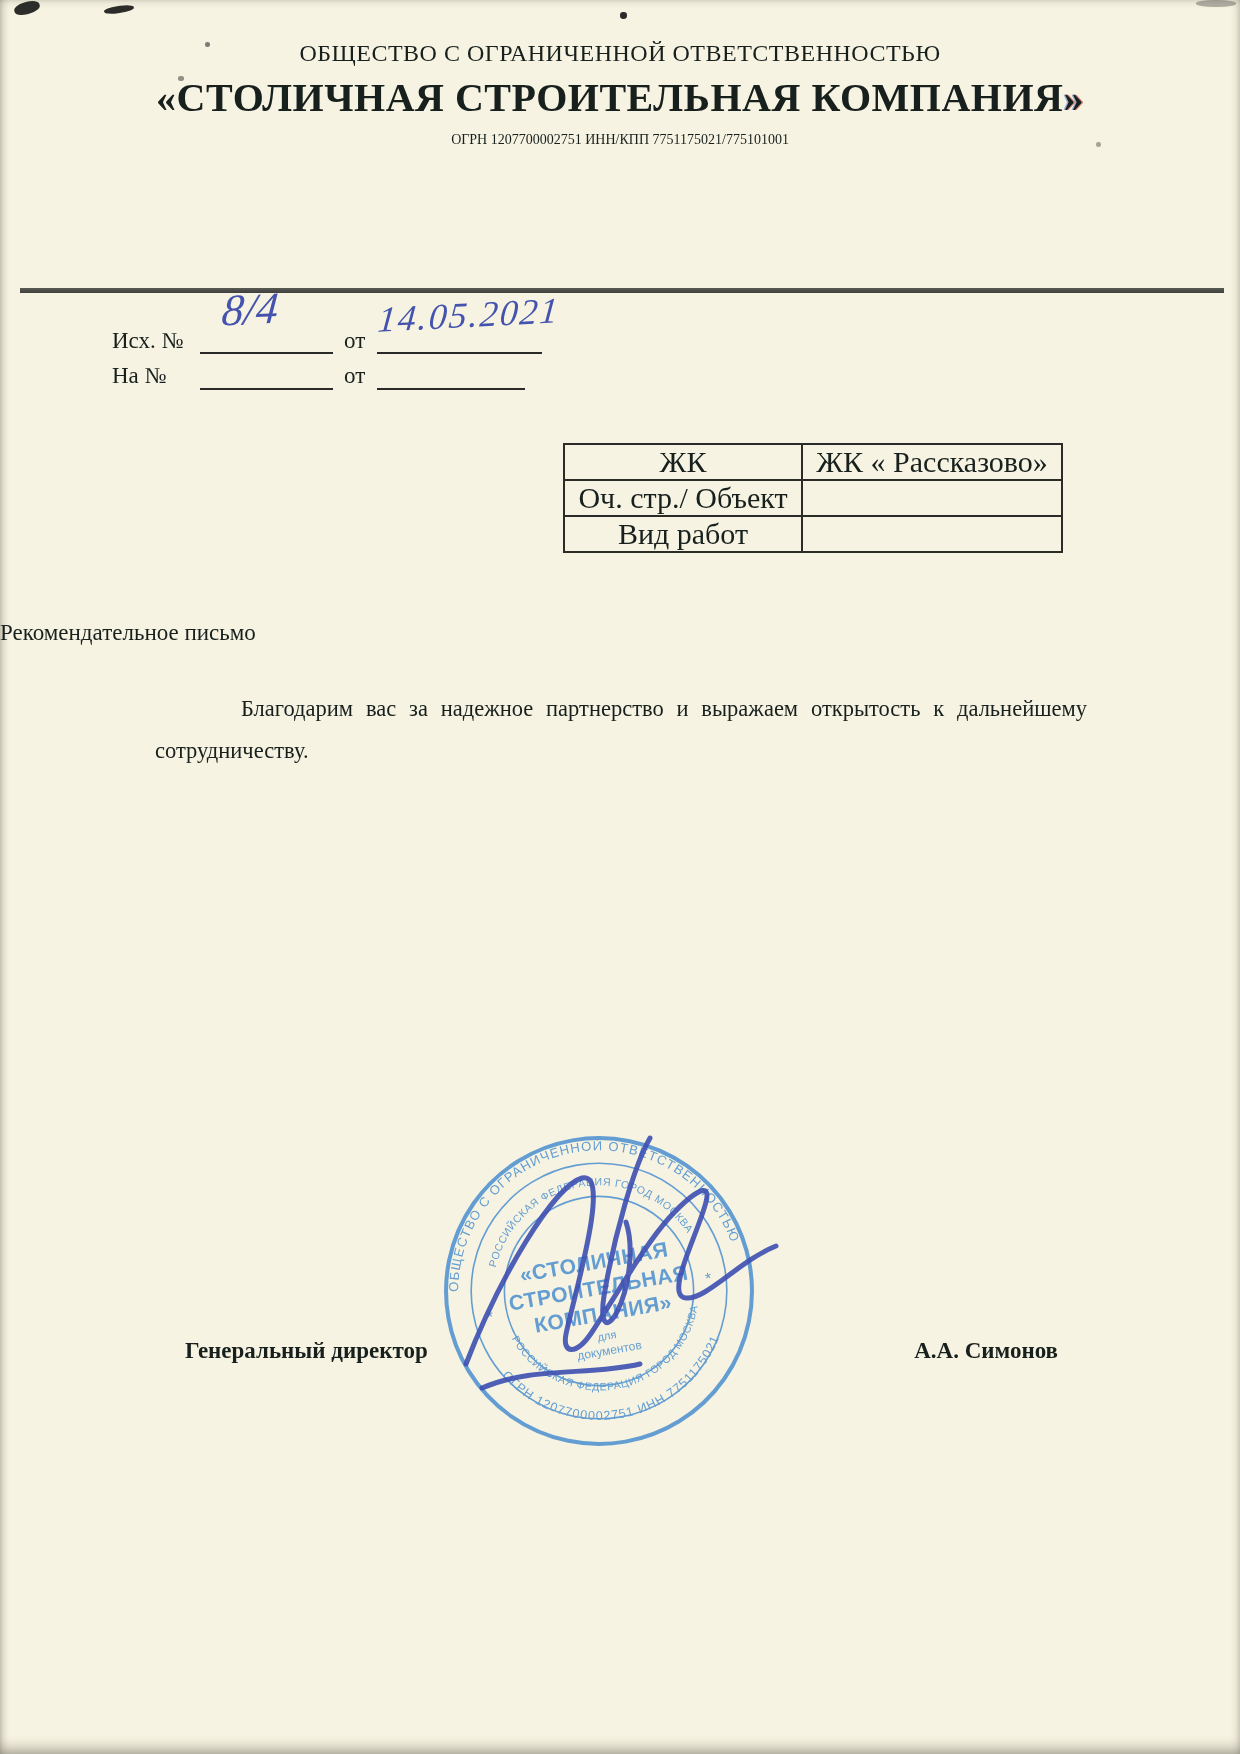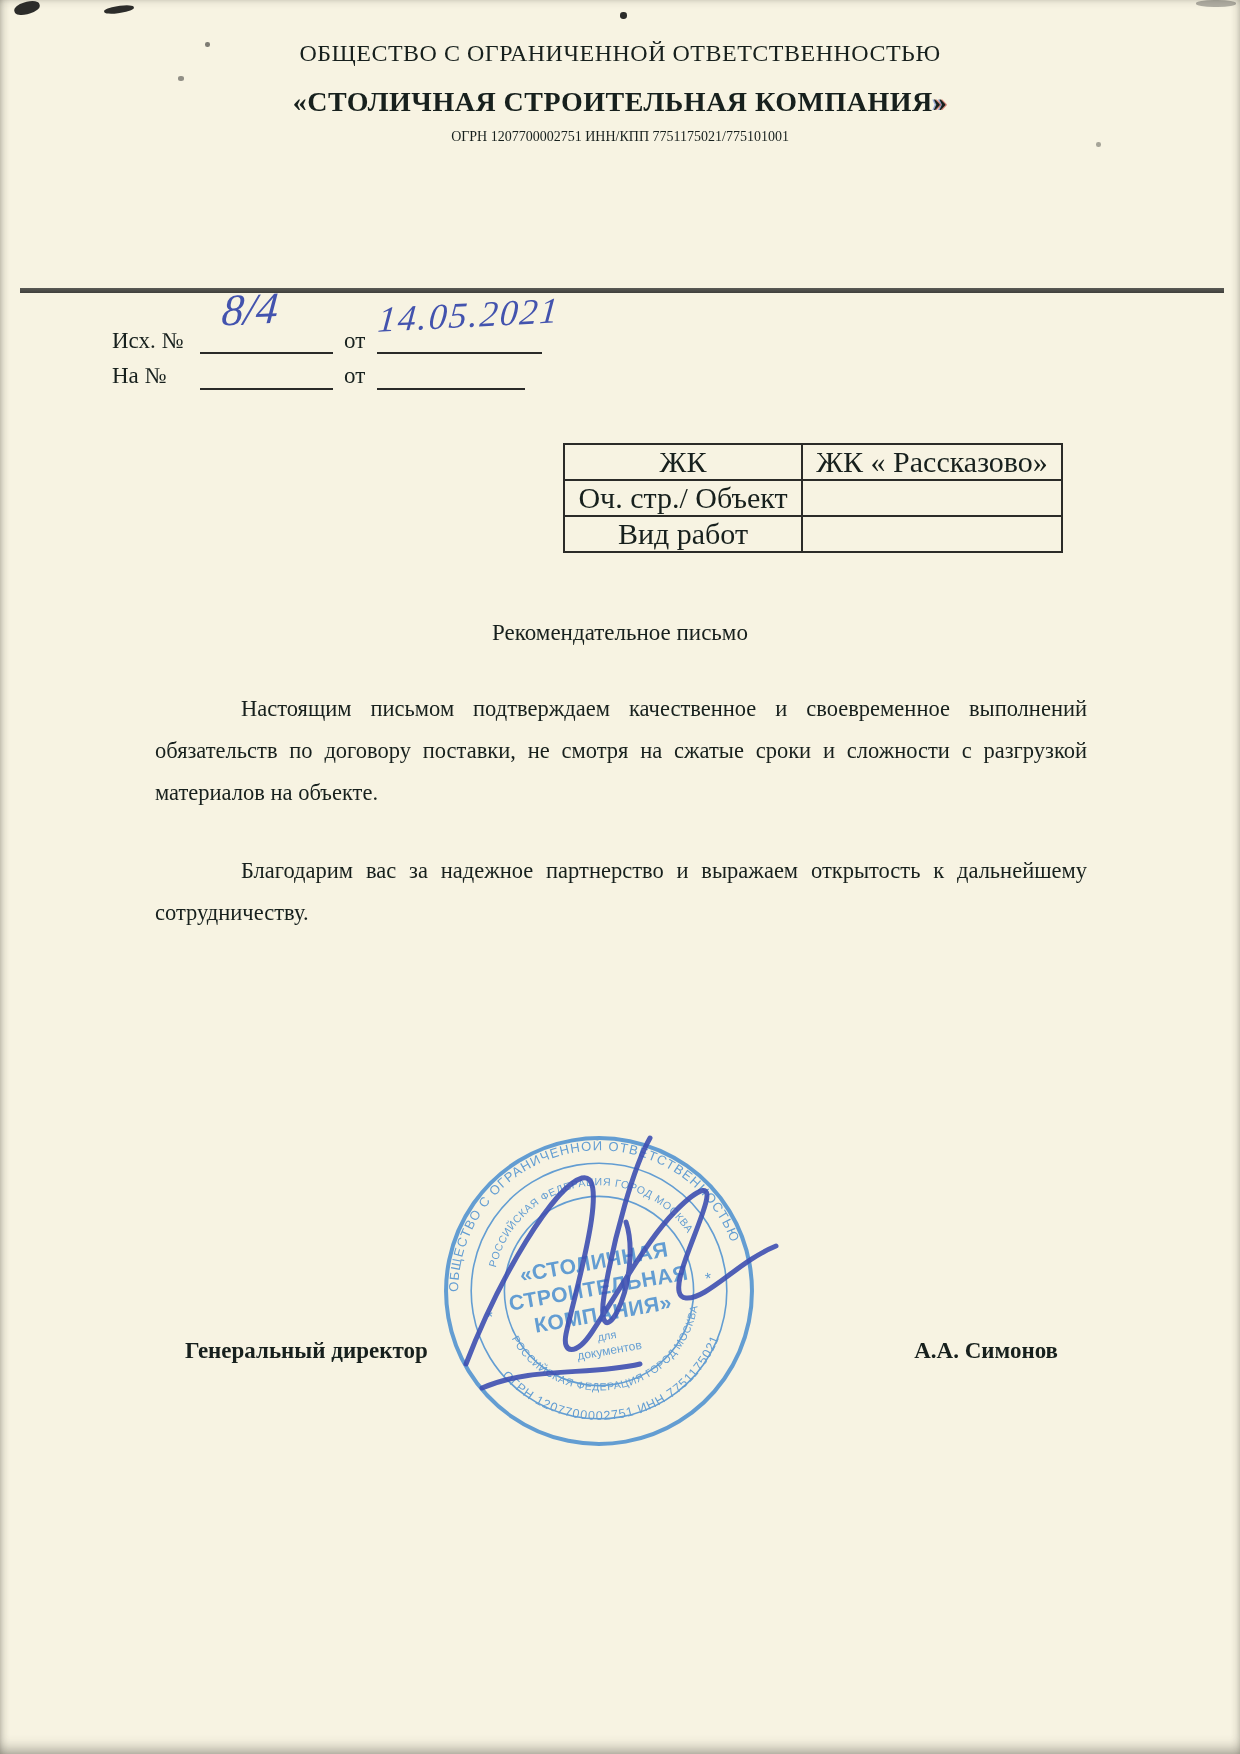--- a/index.html
+++ b/index.html
@@ -12,21 +12,21 @@
     color:#17201d;
     overflow:hidden;
     box-shadow:inset 0 -10px 14px -6px rgba(60,58,48,.45),
                inset 8px 0 10px -8px rgba(60,58,48,.35),
                inset -6px 0 8px -6px rgba(60,58,48,.25),
                inset 0 6px 8px -6px rgba(60,58,48,.25);
   }
   
   .letterhead{position:absolute;top:40px;left:0;right:0;text-align:center;}
   .lh-type{font-size:24px;letter-spacing:.5px;}
-  .lh-name{font-size:28px;font-weight:bold;letter-spacing:.5px;margin-top:19px;}
+  .lh-name{font-size:40px;font-weight:bold;letter-spacing:.5px;margin-top:7px;}
   .lh-name .fringe{text-shadow:1.5px 0 0 rgba(190,50,40,.55), -1.5px 0 0 rgba(40,80,190,.45);}
   .lh-reg{font-size:14px;margin-top:11px;}
   .lh-addr{font-size:21px;font-weight:bold;margin-top:7px;}
   .lh-contact{font-size:21px;margin-top:7px;}
   .lh-contact .lbl{font-weight:bold;}
   .lh-contact .val{border-bottom:2px solid #1c211f;padding-bottom:1px;}
   .lh-contact .gap{display:inline-block;width:38px;}
   
   .rule{position:absolute;left:20px;right:16px;top:288px;height:5px;
         background:linear-gradient(#5a5a55,#3f3f3b);}
@@ -37,21 +37,21 @@
   .hand{position:absolute;font-family:"Liberation Serif",serif;font-style:italic;
         color:#4353ae;white-space:nowrap;transform:rotate(-3deg) skewX(-8deg);}
   
   .info-table{position:absolute;left:563px;top:443px;border-collapse:collapse;
               font-size:30px;}
   .info-table td{border:2px solid #2b2b28;height:31px;text-align:center;
                  vertical-align:middle;padding:0 6px;}
   .info-table td.c1{width:224px;}
   .info-table td.c2{width:246px;}
   
-  .title{position:absolute;top:620px;left:0;right:0;text-align:center;font-size:23px;}
+  .title{position:absolute;top:620px;left:0;right:0;text-align:left;font-size:23px;}
   .bodytext{position:absolute;left:155px;top:688px;width:932px;
             font-size:22.5px;line-height:42px;text-align:justify;}
   .bodytext p{margin:0 0 36px 0;text-indent:86px;}
   
   .sigrow{position:absolute;top:1338px;left:185px;right:182px;font-size:23px;font-weight:bold;}
   .sig-title{position:absolute;left:0;top:0;}
   .sig-name{position:absolute;right:0;top:0;}
   
   .stamp{position:absolute;left:438px;top:1130px;}
   .pen{position:absolute;left:452px;top:1124px;}
@@ -96,21 +96,20 @@
     </tr>
     <tr>
       <td class="c1">Вид работ</td>
       <td class="c2"></td>
     </tr>
   </tbody>
     </table>
 
   <div class="title">Рекомендательное письмо</div>
   <div class="bodytext">
-    <p>Настоящим письмом подтверждаем качественное и своевременное выполнений обязательств по договору поставки, не смотря на сжатые сроки и сложности с разгрузкой материалов на объекте.</p>
     <p>Благодарим вас за надежное партнерство и выражаем открытость к дальнейшему сотрудничеству.</p>
   </div>
 
   <div class="sigrow">
     <span class="sig-title">Генеральный директор</span>
     <span class="sig-name">А.А. Симонов</span>
   </div>
 
   <svg class="stamp" width="322" height="322" viewBox="0 0 320 320">
     <g transform="rotate(-10 160 160)" stroke="#4a8fd0" fill="#4a8fd0" opacity="0.85">

